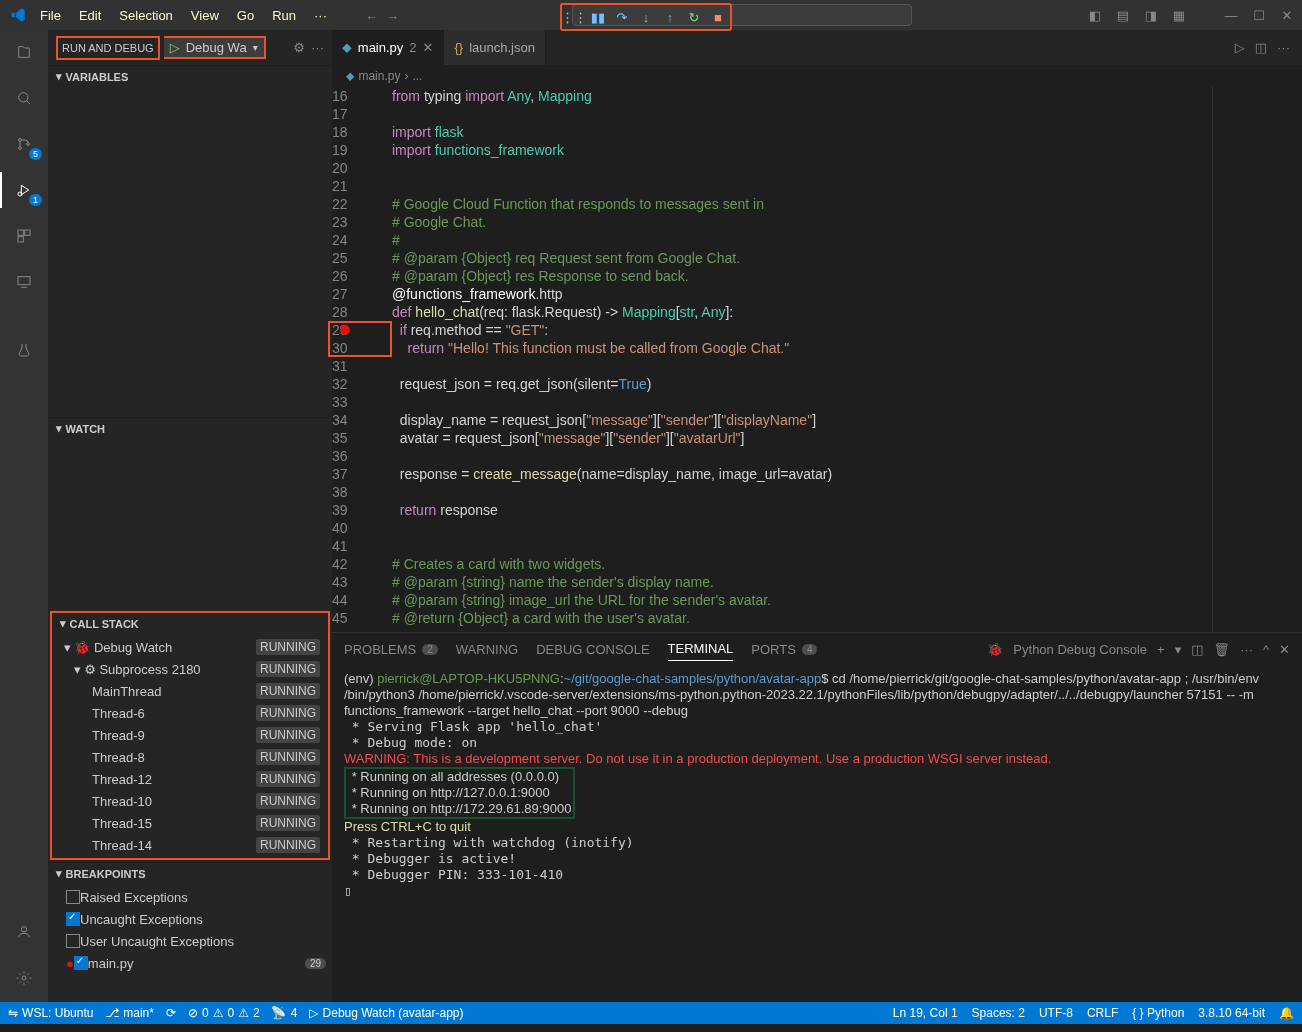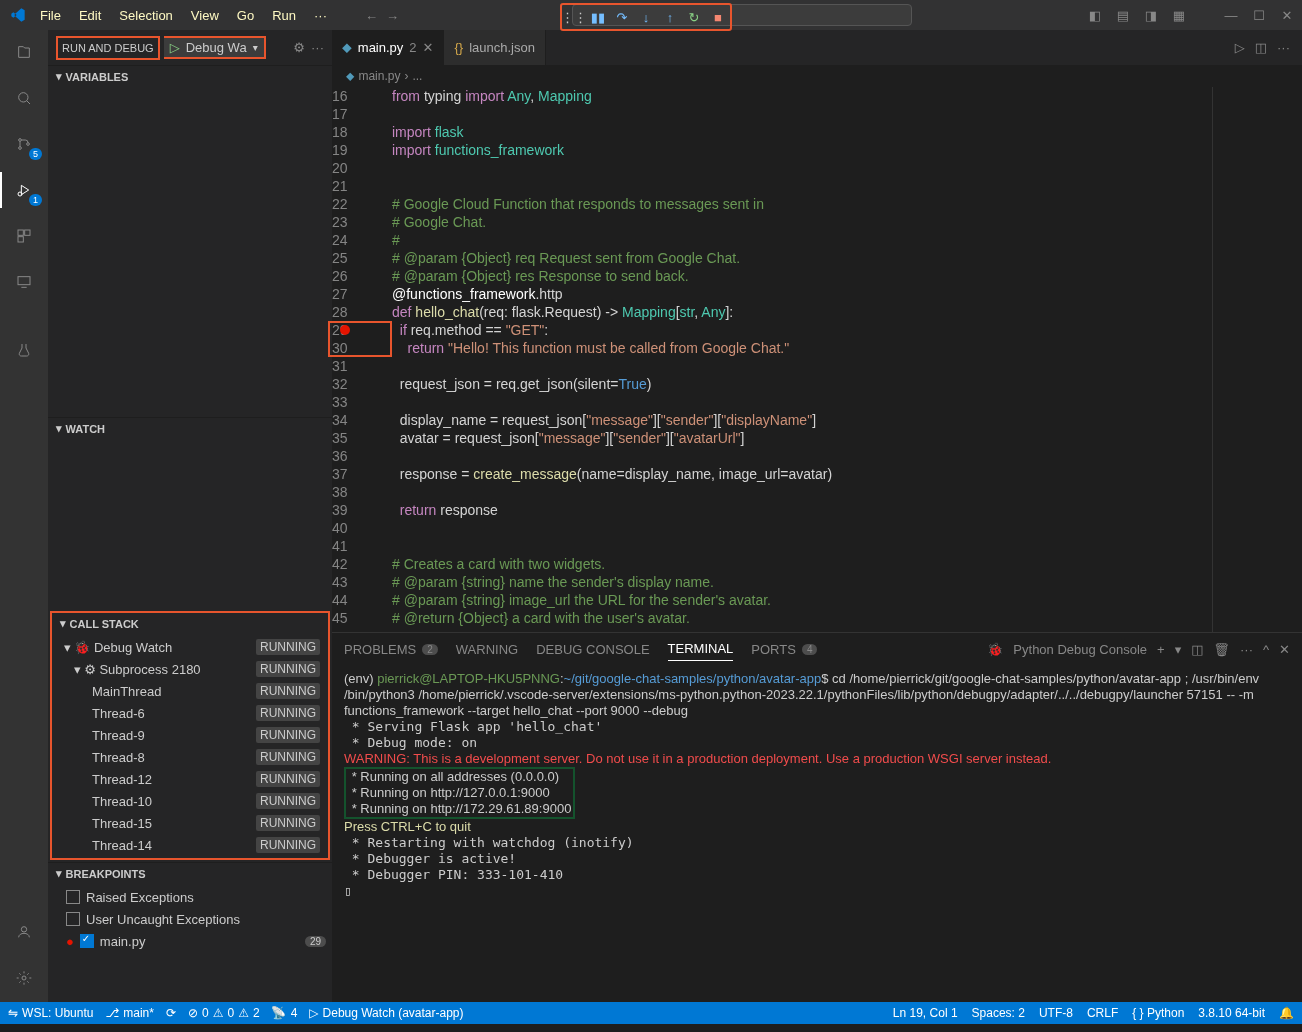--- a/index.html
+++ b/index.html
@@ -29,21 +29,21 @@
 .section{border-top:1px solid #1e1e1e}
 .section-h{padding:4px 8px;font-size:11px;font-weight:600;color:#ccc;display:flex;align-items:center;gap:4px;cursor:pointer}
 .section-body{padding:2px 0}
 .callstack-cont{border:2px solid #e8552d;margin:2px}
 .cs-row{display:flex;align-items:center;padding:2px 8px 2px 24px;justify-content:space-between;height:22px}
 .cs-row.i1{padding-left:12px}
 .cs-row.i15{padding-left:22px}
 .cs-row.i2{padding-left:40px}
 .cs-row .lbl{display:flex;align-items:center;gap:6px;color:#ccc}
 .cs-row .tag{background:#444;font-size:12px;padding:1px 4px;border-radius:2px}
-.bp-row{display:flex;align-items:center;gap:6px;padding:2px 8px 2px 18px;height:22px}
+.bp-row{display:flex;align-items:center;padding:2px 8px 2px 18px;height:22px}
 .chk{width:14px;height:14px;border:1px solid #888;display:inline-block}
 .chk.on{background:#0078d4;border-color:#0078d4;position:relative}
 .chk.on::after{content:'✓';color:#fff;font-size:10px;position:absolute;top:-2px;left:1px}
 .editor{flex:1;display:flex;flex-direction:column;background:#1e1e1e}
 .tabs{height:35px;background:#252526;display:flex;align-items:stretch}
 .tab{display:flex;align-items:center;padding:0 10px;gap:6px;background:#2d2d2d;border-right:1px solid #1e1e1e;color:#aaa}
 .tab.active{background:#1e1e1e;color:#fff}
 .tab .fi{color:#519aba;font-size:14px}
 .tab .fj{color:#d4a84b}
 .tab .close{color:#888}
@@ -265,20 +265,24 @@
       <div class="section-h">
           <span>▾</span>
           <span>BREAKPOINTS</span>
         </div>
       <div class="section-body" id="bp-body" style="position:relative">
           <div class="bp-row">
             <span class="chk "></span>
             <span>Raised Exceptions</span>
           </div>
           <div class="bp-row">
+            <span class="chk on"></span>
+            <span>Uncaught Exceptions</span>
+          </div>
+          <div class="bp-row">
             <span class="chk "></span>
             <span>User Uncaught Exceptions</span>
           </div>
           <div class="bp-row" style="position:relative">
             <span style="color:#e51400">●</span>
             <span class="chk on"></span>
             <span>main.py</span>
             <span class="pill">29</span>
           </div>
         </div>

